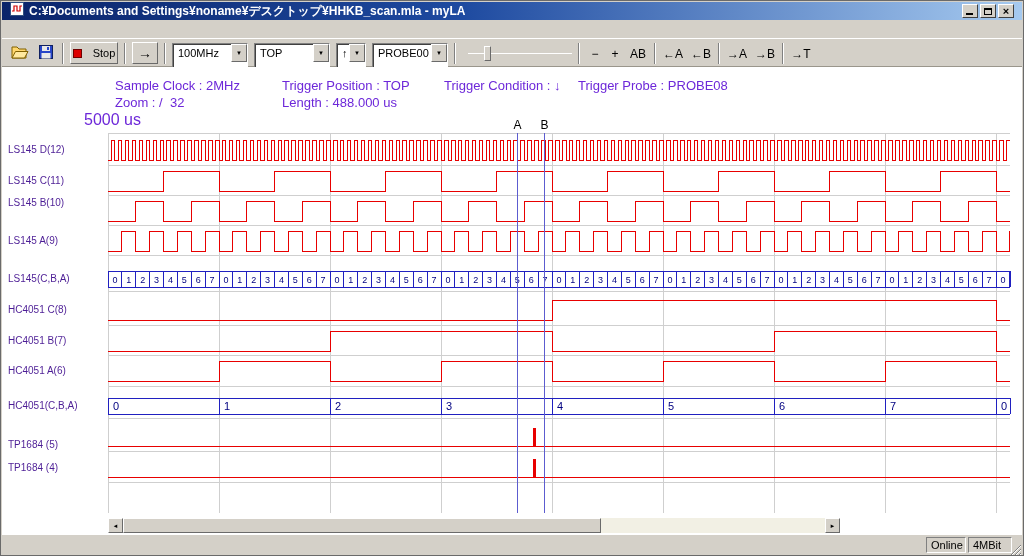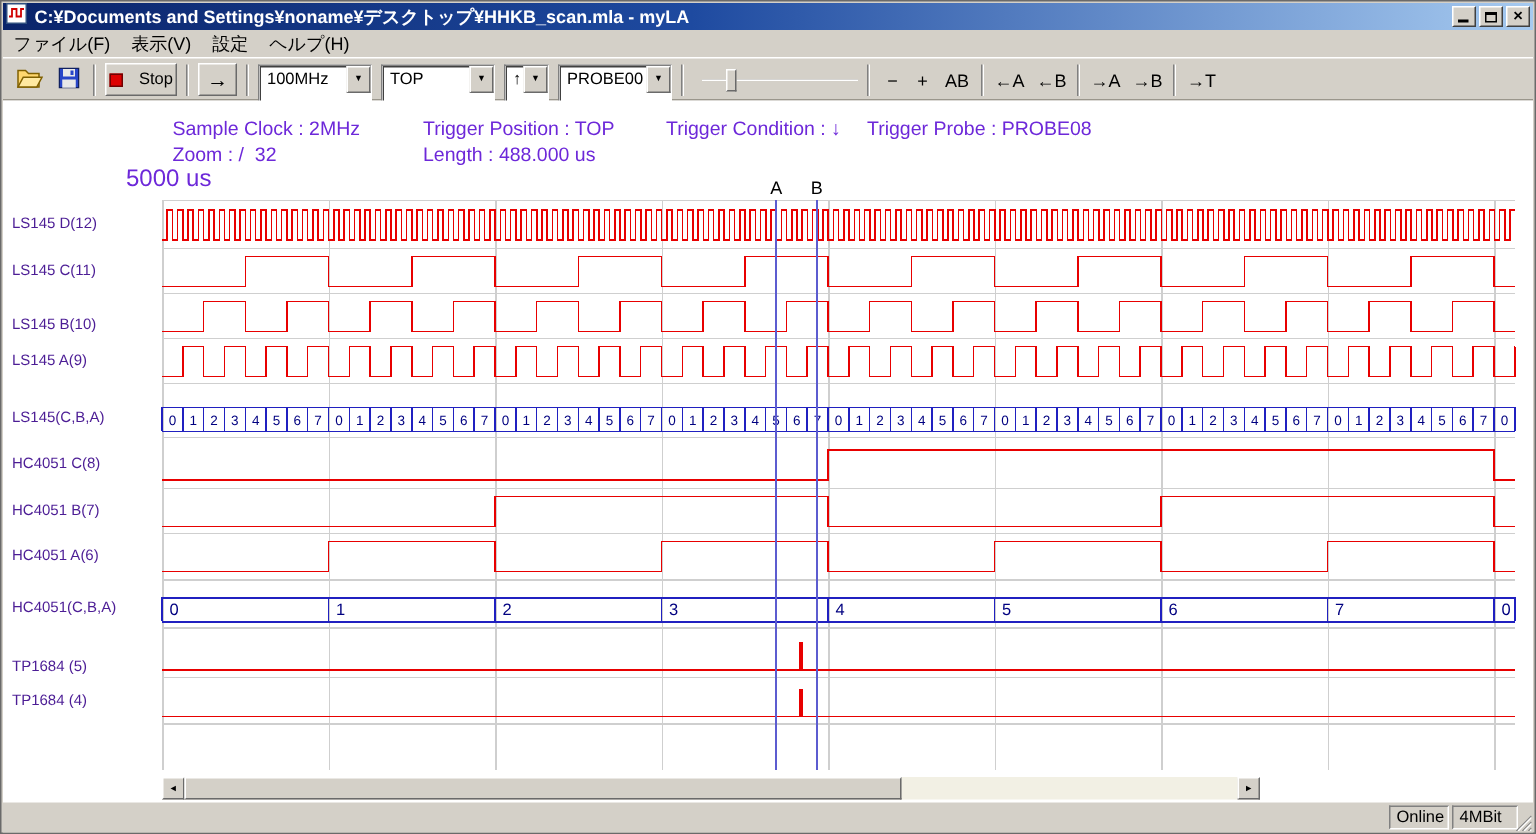--- a/index.html
+++ b/index.html
@@ -1,20 +1,20 @@
 <!DOCTYPE html>
 <html><head>
 <meta charset="utf-8">
 <style>
 *{margin:0;padding:0;box-sizing:border-box;}
 html,body{width:1024px;height:556px;}
 body{font-family:"Liberation Sans","DejaVu Sans",sans-serif;background:#808080;}
 #root{position:relative;width:1024px;height:556px;background:#d4d0c8;overflow:hidden;box-shadow:inset 0 0 0 1px #6a6a6a;}
 
-.titlebar{position:absolute;left:2px;top:2px;width:1020px;height:18px;background:linear-gradient(90deg,#0a246a 0%,#1e4aa0 45%,#a6caf0 100%);display:flex;align-items:center;padding:0 2px;gap:2px;}
+.titlebar{position:absolute;left:2px;top:2px;width:1020px;height:18px;background:linear-gradient(90deg,#0a246a 0%,#1e4aa0 45%,#a6caf0 100%);display:flex;align-items:center;padding:0 8px;gap:2px;}
 .titlebar .ttext{flex:1;color:#fff;font-size:12px;font-weight:bold;white-space:nowrap;overflow:hidden;margin-left:3px;}
 .cap-btn{width:16px;height:14px;background:#d4d0c8;border:1px solid;border-color:#fff #404040 #404040 #fff;position:relative;display:flex;align-items:center;justify-content:center;font-size:11px;font-weight:bold;line-height:1;color:#000;flex:0 0 auto;}
 .min-glyph{position:absolute;left:3px;bottom:2px;width:7px;height:2px;background:#000;}
 .max-glyph{width:8px;height:7px;border:1px solid #000;border-top-width:2px;}
 
 .menubar{position:absolute;left:2px;top:20px;width:1020px;height:18px;background:#d4d0c8;display:flex;align-items:center;}
 .menu-item{font-size:12px;padding:2px 7px;color:#000;}
 
 .toolbar{position:absolute;left:2px;top:38px;width:1020px;height:29px;background:#d4d0c8;border-top:1px solid #fff;border-bottom:1px solid #9a968c;}
 .toolbar>*{position:absolute;}
@@ -64,26 +64,20 @@
         <span class="min-glyph"></span>
       </span>
     <span class="cap-btn">
         <span class="max-glyph"></span>
       </span>
     <span class="cap-btn">
         <span>×</span>
       </span>
   </div>
 
-  <div class="menubar">
-    <span class="menu-item">ファイル(F)</span>
-    <span class="menu-item">表示(V)</span>
-    <span class="menu-item">設定</span>
-    <span class="menu-item">ヘルプ(H)</span>
-  </div>
 
   <div class="toolbar">
     <button class="icon-btn" style="left:6px">
       <span><svg width="18" height="14" viewBox="0 0 18 14">
             <path d="M1 2 h5 l2 2 h7 v9 h-14 z" fill="#ffd76e" stroke="#806000"></path>
             <path d="M1 13 L4.5 6.5 H17 L13.5 13 Z" fill="#ffe9a0" stroke="#806000"></path>
           </svg></span>
     </button>
     <button class="icon-btn" style="left:32px">
       <span><svg width="14" height="14" viewBox="0 0 14 14">
@@ -335,21 +329,21 @@
       <line x1="108" y1="446.5" x2="1010" y2="446.5" stroke="#e80000" stroke-width="1"></line>
       <rect x="532.5" y="428" width="3" height="18" fill="#e80000"></rect>
       <line x1="108" y1="477.5" x2="1010" y2="477.5" stroke="#e80000" stroke-width="1"></line>
       <rect x="532.5" y="459" width="3" height="18" fill="#e80000"></rect>
       <line x1="517.5" y1="133" x2="517.5" y2="513" stroke="#5c5cd0" stroke-width="1.2"></line>
       <line x1="544.5" y1="133" x2="544.5" y2="513" stroke="#5c5cd0" stroke-width="1.2"></line>
     </svg>
   <div id="sig-labels" style="position:absolute;left:0;top:0">
       <div class="sig-label" style="top: 142px;">LS145 D(12)</div>
       <div class="sig-label" style="top: 173px;">LS145 C(11)</div>
-      <div class="sig-label" style="top: 209px;">LS145 B(10)</div>
+      <div class="sig-label" style="top: 195px;">LS145 B(10)</div>
       <div class="sig-label" style="top: 233px;">LS145 A(9)</div>
       <div class="sig-label" style="top: 271px;">LS145(C,B,A)</div>
       <div class="sig-label" style="top: 302px;">HC4051 C(8)</div>
       <div class="sig-label" style="top: 333px;">HC4051 B(7)</div>
       <div class="sig-label" style="top: 363px;">HC4051 A(6)</div>
       <div class="sig-label" style="top: 398px;">HC4051(C,B,A)</div>
       <div class="sig-label" style="top: 429px; margin-top: 8px;">TP1684 (5)</div>
       <div class="sig-label" style="top: 460px;">TP1684 (4)</div>
     </div>
   <div id="cursor-labels" style="position:absolute;left:0;top:0">

